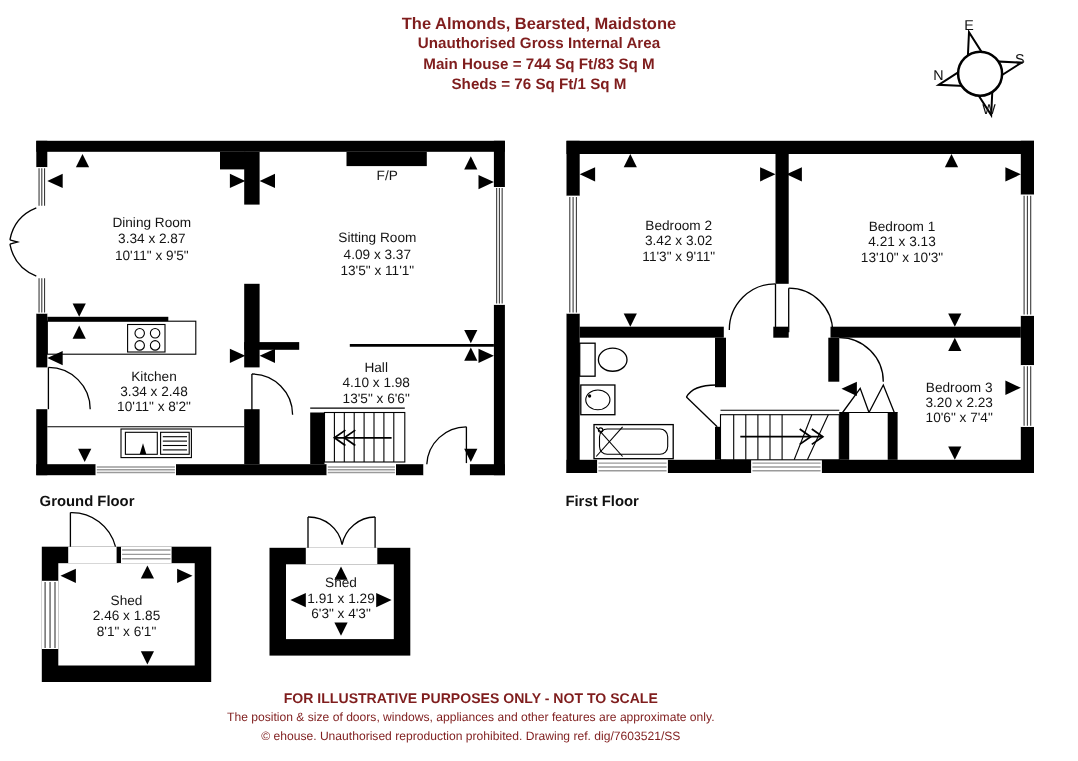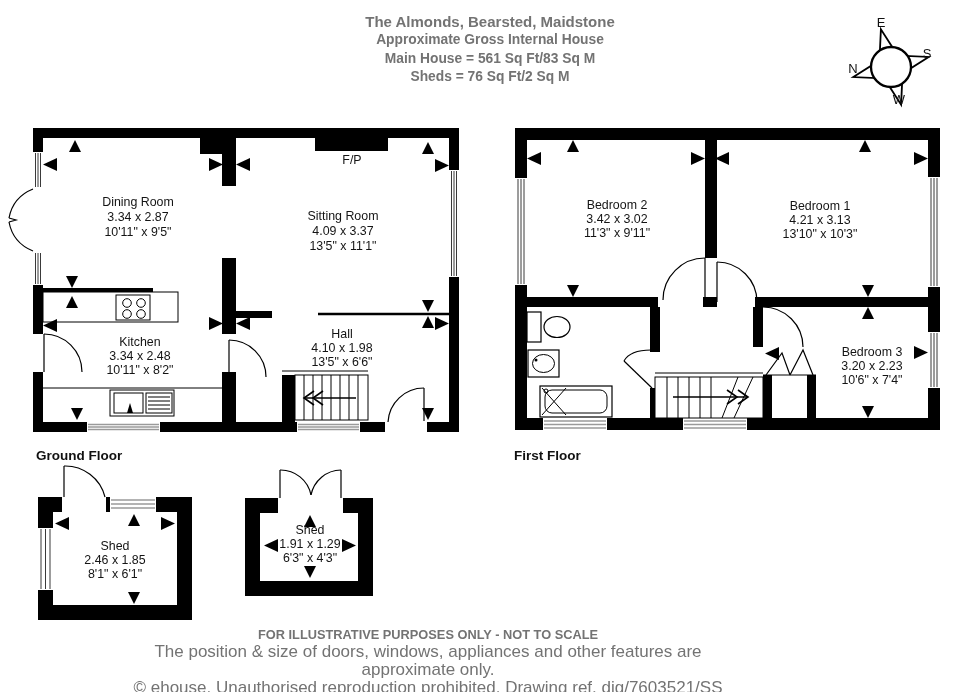--- a/index.html
+++ b/index.html
@@ -1,24 +1,24 @@
 <!DOCTYPE html>
 <html><head>
 <meta charset="utf-8">
 <style>
   html,body{margin:0;padding:0;background:#fff;}
   .page{position:relative;width:980px;height:692px;background:#fff;overflow:hidden;
-        font-family:"Liberation Sans",sans-serif;color:#737373;}
+        font-family:"Liberation Sans",sans-serif;color:#7f1d1d;}
   .page svg{position:absolute;top:0;left:0;}
   .header{position:absolute;top:12px;left:190px;width:600px;text-align:center;}
   .header .title{font-size:15px;font-weight:bold;line-height:19px;}
   .header .hline{font-size:13.8px;font-weight:bold;line-height:18.5px;}
   .footer{position:absolute;top:626px;left:128px;width:600px;text-align:center;}
   .footer .f1{font-size:12.8px;font-weight:bold;line-height:17px;}
-  .footer .f2{font-size:17px;line-height:18px;}
+  .footer .f2{font-size:11px;line-height:18px;}
   
   .wall{fill:#000;}
   .white{fill:#fff;}
   .thin{fill:none;stroke:#000;stroke-width:1;}
   .med{fill:none;stroke:#000;stroke-width:1.6;}
   .door{fill:none;stroke:#000;stroke-width:1.2;}
   .winln{stroke:#3a3a3a;stroke-width:1;}
   .gwin{stroke:#9a9a9a;stroke-width:1.3;}
   .tri{fill:#000;}
   .fix{fill:#fff;stroke:#000;stroke-width:1.2;}
@@ -26,23 +26,23 @@
   text.flabel{font-family:"Liberation Sans",sans-serif;font-size:13.5px;font-weight:bold;fill:#111;text-anchor:start;}
   text.clbl{font-family:"Liberation Sans",sans-serif;font-size:13px;fill:#111;text-anchor:middle;}
 </style>
 </head>
 <body>
 
 <div class="page">
 
   <div class="header">
     <div class="title">The Almonds, Bearsted, Maidstone</div>
-    <div class="hline">Approximate Gross Internal House</div>
-    <div class="hline">Main House = 561 Sq Ft/83 Sq M</div>
-    <div class="hline">Sheds = 76 Sq Ft/2 Sq M</div>
+    <div class="hline">Unauthorised Gross Internal Area</div>
+    <div class="hline">Main House = 744 Sq Ft/83 Sq M</div>
+    <div class="hline">Sheds = 76 Sq Ft/1 Sq M</div>
   </div>
 
   <svg width="980" height="692" viewBox="0 0 980 692">
 
     <g>
       <g transform="rotate(-15 891 67)" fill="#fff" stroke="#000" stroke-width="1.8">
         <polygon points="884,50 898,50 891,28"></polygon>
         <polygon points="908,60 908,74 930,67"></polygon>
         <polygon points="884,84 898,84 891,106"></polygon>
         <polygon points="874,60 874,74 852,67"></polygon>

